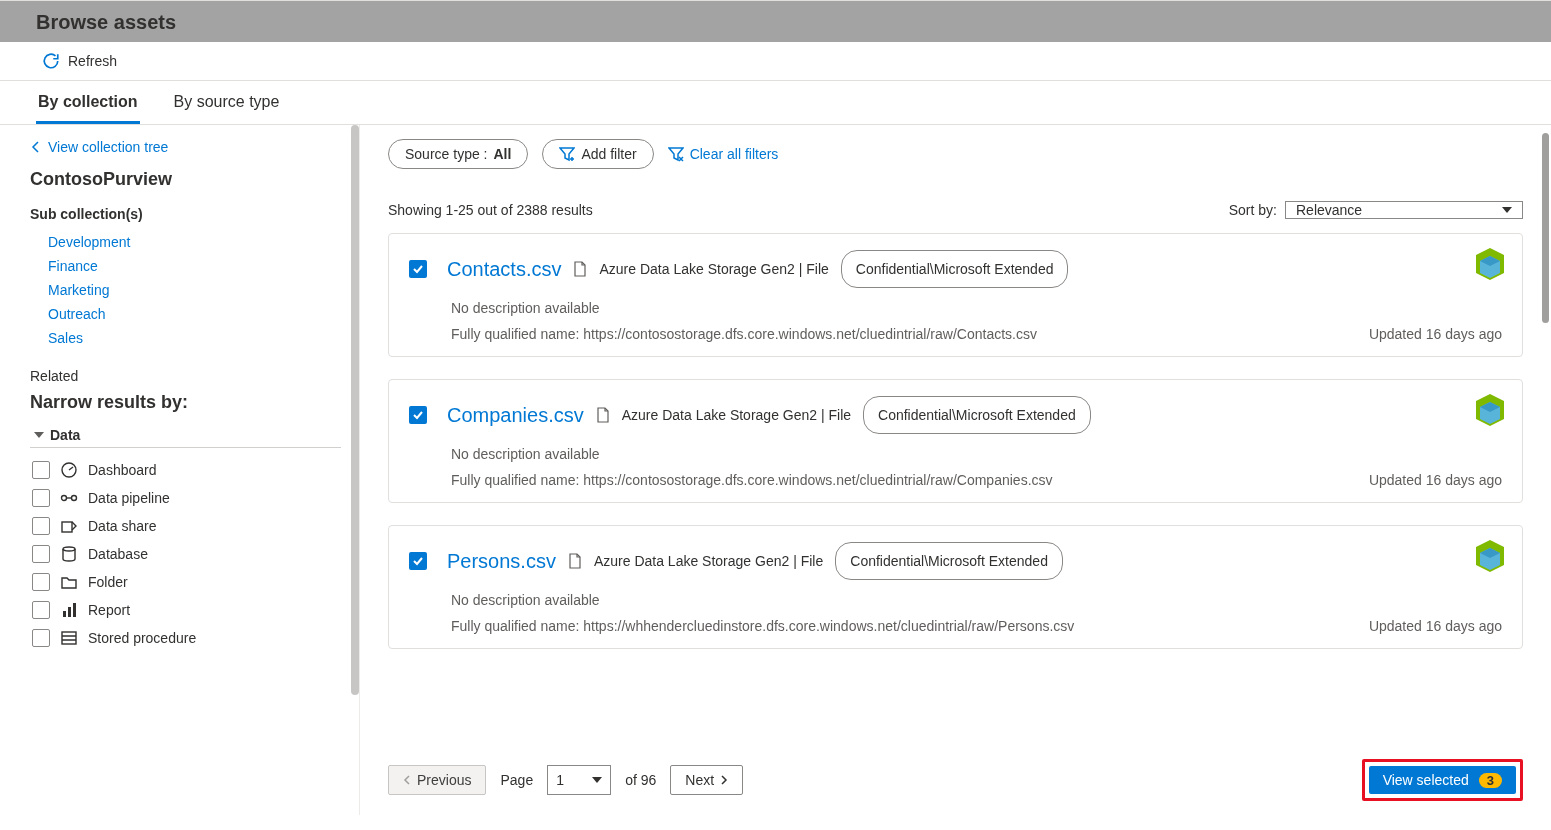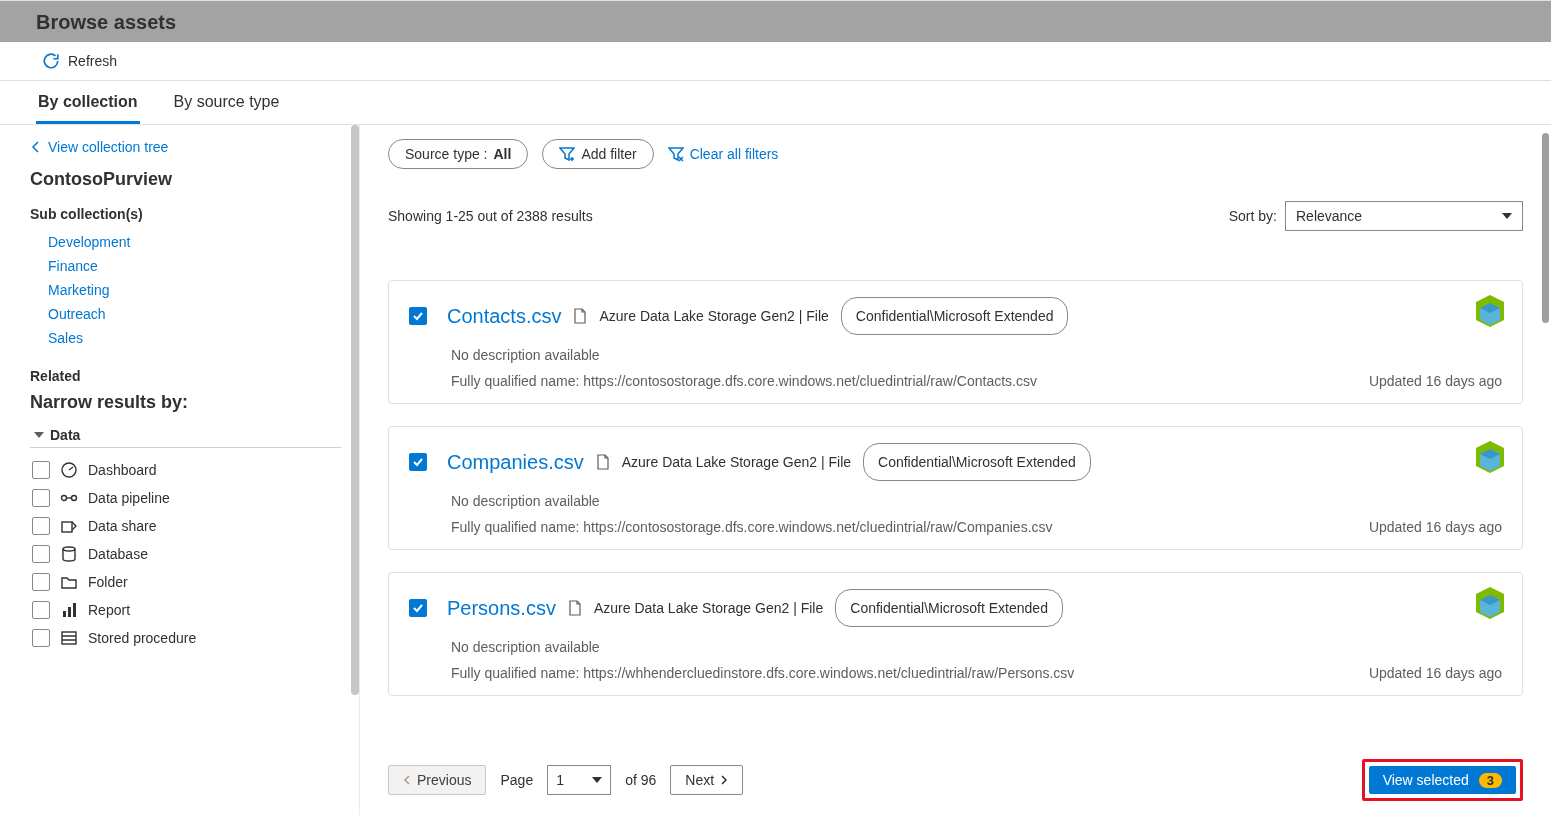--- a/index.html
+++ b/index.html
@@ -16,43 +16,43 @@
   .tab.active { font-weight:600; border-bottom:3px solid #0078d4; }
 
   .body-row { display:flex; height:690px; }
   .sidebar { width:360px; padding:14px 18px 14px 30px; position:relative; border-right:1px solid #edebe9; overflow:hidden; }
   .sidebar-scroll { position:absolute; right:0; top:0; bottom:120px; width:8px; background:#c8c6c4; border-radius:4px; }
   .sidebar .back-link { display:flex; align-items:center; gap:6px; color:#0078d4; margin-bottom:14px; font-size:14px; }
   .sidebar .collection-name { font-size:18px; font-weight:600; margin-bottom:16px; }
   .sidebar .section-title { font-weight:600; margin-bottom:8px; }
   .sidebar .sub-list { list-style:none; padding-left:18px; margin-bottom:18px; }
   .sidebar .sub-list li { color:#0078d4; padding:4px 0; cursor:pointer; }
-  .sidebar .related { font-weight:700; }
+  .sidebar .related { font-weight:400; }
   .narrow-title { font-size:18px; font-weight:600; margin-top:6px; margin-bottom:10px; }
   .facet-group-title { display:flex; align-items:center; gap:6px; font-weight:600; padding:4px 0 4px 4px; border-bottom:1px solid #d2d0ce; margin-bottom:8px;}
   .facet-group-title .caret { width:0; height:0; border-left:5px solid transparent; border-right:5px solid transparent; border-top:6px solid #605e5c; }
   .facet-list { list-style:none; }
   .facet-list li { display:flex; align-items:center; gap:10px; padding:5px 2px; }
   .cb { width:18px; height:18px; border:1px solid #8a8886; border-radius:2px; }
   .facet-icon { width:18px; height:18px; display:inline-flex; align-items:center; justify-content:center; color:#323130; }
 
   .main { flex:1; padding:14px 28px 0 28px; position:relative; display:flex; flex-direction:column; }
   .filter-row { display:flex; align-items:center; gap:14px; margin-bottom:32px; }
   .pill { display:flex; align-items:center; gap:6px; padding:6px 16px; border:1px solid #8a8886; border-radius:18px; cursor:pointer; }
   .pill .label-key { color:#323130; }
   .pill .label-val { font-weight:600; }
   .link-btn { display:flex; align-items:center; gap:6px; color:#0078d4; cursor:pointer; }
   .filter-icon { width:16px; height:16px; }
 
   .results-header { display:flex; align-items:center; justify-content:space-between; margin-bottom:14px; font-size:14px; }
   .sort-area { display:flex; align-items:center; gap:8px; }
-  .sort-select { width:238px; height:30px; border:1px solid #8a8886; display:flex; align-items:center; justify-content:space-between; padding:0 10px; cursor:pointer; }
+  .sort-select { width:238px; height:18px; border:1px solid #8a8886; display:flex; align-items:center; justify-content:space-between; padding:0 10px; cursor:pointer; }
   .chev { width:0;height:0;border-left:5px solid transparent;border-right:5px solid transparent;border-top:6px solid #323130; }
 
-  .results { flex:1; overflow:hidden; position:relative;margin-top:35px; }
+  .results { flex:1; overflow:hidden; position:relative; }
   .card { border:1px solid #e1dfdd; border-radius:4px; padding:16px 20px 14px 20px; margin-bottom:22px; position:relative; }
   .card-row1 { display:flex; align-items:center; gap:12px; flex-wrap:wrap; }
   .check { width:18px;height:18px; background:#0078d4; display:inline-flex; align-items:center; justify-content:center; color:#fff; border-radius:2px; margin-right:8px;}
   .asset-name { color:#0078d4; font-size:20px; font-weight:400; }
   .file-icon { width:14px; height:16px; display:inline-block; }
   .src-txt { color:#323130; }
   .class-pill { border:1px solid #8a8886; border-radius:16px; padding:10px 14px; color:#323130; }
   .card-row2 { margin-left:42px; margin-top:12px; color:#605e5c; }
   .card-row3 { margin-left:42px; margin-top:10px; color:#605e5c; font-size:14px; display:flex; justify-content:space-between; }
   .src-big-icon { position:absolute; right:18px; top:14px; width:28px; height:32px; }

